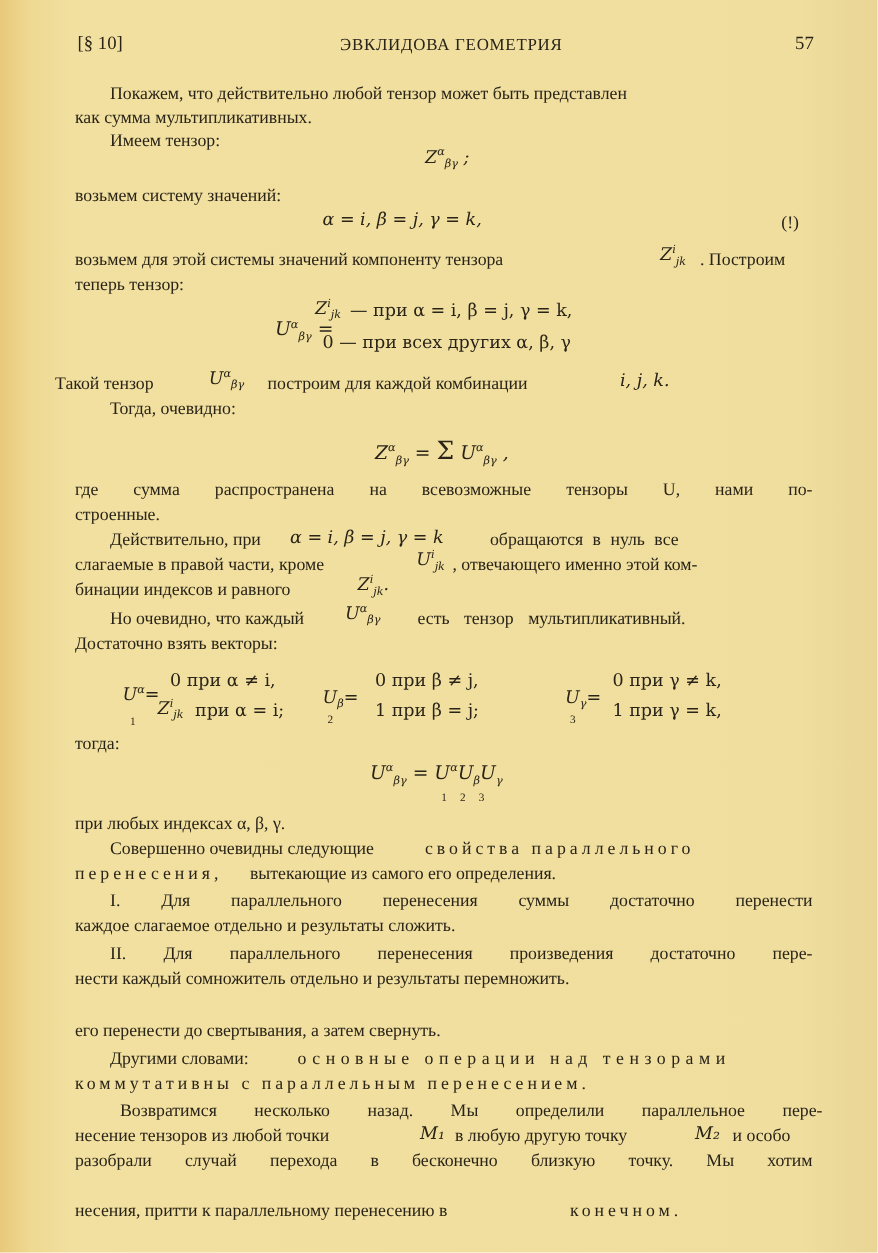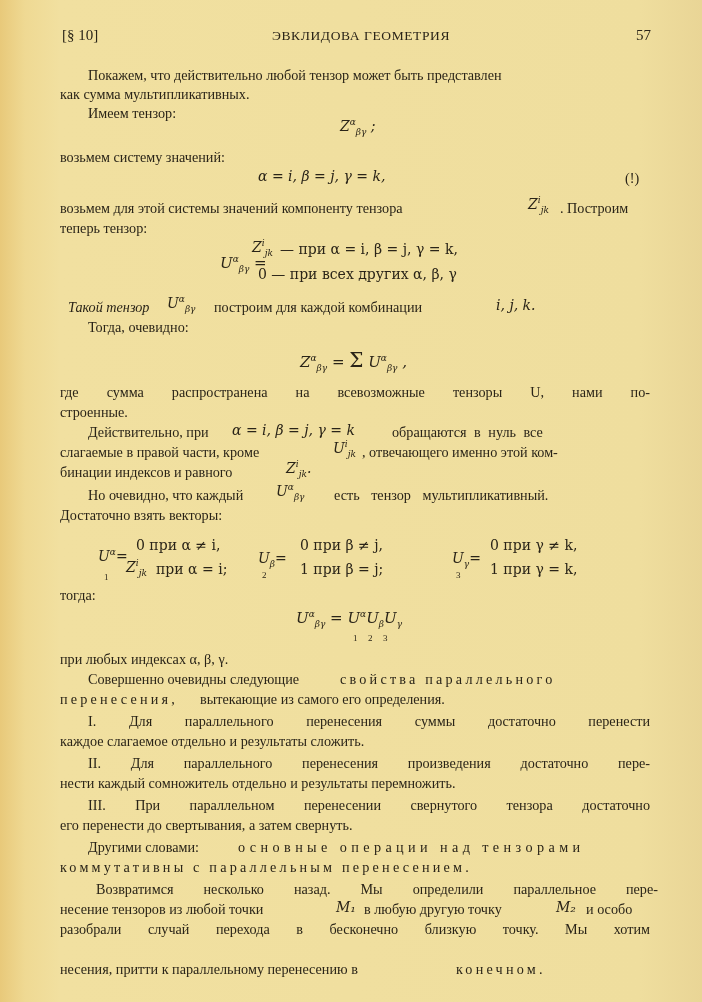--- a/index.html
+++ b/index.html
@@ -43,21 +43,21 @@
   <span class="abs txt" style="left:60px; top:198px;">возьмем для этой системы значений компоненту тензора</span>
   <span class="abs math" style="left:528px; top:196px;">Z<sup>i</sup><sub>jk</sub></span>
   <span class="abs txt" style="left:560px; top:198px;">. Построим</span>
   <span class="abs txt" style="left:60px; top:218px;">теперь тензор:</span>
 
   <span class="abs math" style="left:192px; top:254px; font-size:15px;margin-left:28px;">U<sup>α</sup><sub>βγ</sub> <span style="font-style:normal">=</span></span>
   <span class="abs math" style="left:252px; top:239px;">Z<sup>i</sup><sub>jk</sub></span>
   <span class="abs math" style="left:280px; top:241px; font-style:normal;">— при  α = i,  β = j,  γ = k,</span>
   <span class="abs math" style="left:258px; top:266px; font-style:normal;">0 — при всех других α, β, γ</span>
 
-  <span class="abs txt" style="left:68px; top:297px;font-style:italic;">Такой тензор</span>
+  <span class="abs txt" style="left:44px; top:297px;">Такой тензор</span>
   <span class="abs math" style="left:167px; top:295px;">U<sup>α</sup><sub>βγ</sub></span>
   <span class="abs txt" style="left:214px; top:297px;">построим для каждой комбинации</span>
   <span class="abs math" style="left:496px; top:297px;">i, j, k.</span>
   <span class="abs txt" style="left:88px; top:317px;">Тогда, очевидно:</span>
 
   <span class="abs math" style="left:300px; top:348px; font-size:15px;">Z<sup>α</sup><sub>βγ</sub> <span style="font-style:normal">= <span style="font-size:20px;">Σ</span></span> U<sup>α</sup><sub>βγ</sub> ,</span>
 
   <span class="abs txt just" style="left:60px; top:382px; width:590px;">где сумма распространена на всевозможные тензоры U, нами по-</span>
   <span class="abs txt" style="left:60px; top:402px;">строенные.</span>
 
@@ -102,21 +102,20 @@
 
   <span class="abs txt" style="left:88px; top:669px;">Совершенно очевидны следующие</span>
   <span class="abs txt sp" style="left:340px; top:669px;">свойства параллельного</span>
   <span class="abs txt sp" style="left:60px; top:689px;">перенесения,</span>
   <span class="abs txt just" style="left:88px; top:711px; width:562px;">I. Для параллельного перенесения суммы достаточно перенести</span>
 
   <span class="abs txt" style="left:200px; top:689px;">вытекающие из самого его определения.</span>
   <span class="abs txt" style="left:60px; top:731px;">каждое слагаемое отдельно и результаты сложить.</span>
   <span class="abs txt just" style="left:88px; top:753px; width:562px;">II. Для параллельного перенесения произведения достаточно пере-</span>
   <span class="abs txt" style="left:60px; top:773px;">нести каждый сомножитель отдельно и результаты перемножить.</span>
-  <span class="abs txt just" style="left:88px; top:795px; width:562px;">III. При параллельном перенесении свернутого тензора достаточно</span>
   <span class="abs txt" style="left:60px; top:815px;">его перенести до свертывания, а затем свернуть.</span>
 
   <span class="abs txt" style="left:88px; top:837px;">Другими словами:</span>
   <span class="abs txt sp" style="left:238px; top:837px; letter-spacing:4.4px;">основные операции над тензорами</span>
   <span class="abs txt sp" style="left:60px; top:857px;">коммутативны с параллельным перенесением.</span>
 
   <span class="abs txt just" style="left:96px; top:879px; width:562px;">Возвратимся несколько назад. Мы определили параллельное пере-</span>
   <span class="abs txt" style="left:60px; top:899px;">несение тензоров из любой точки</span>
   <span class="abs math" style="left:336px; top:899px;">M₁</span>
   <span class="abs txt" style="left:364px; top:899px;">в любую другую точку</span>

